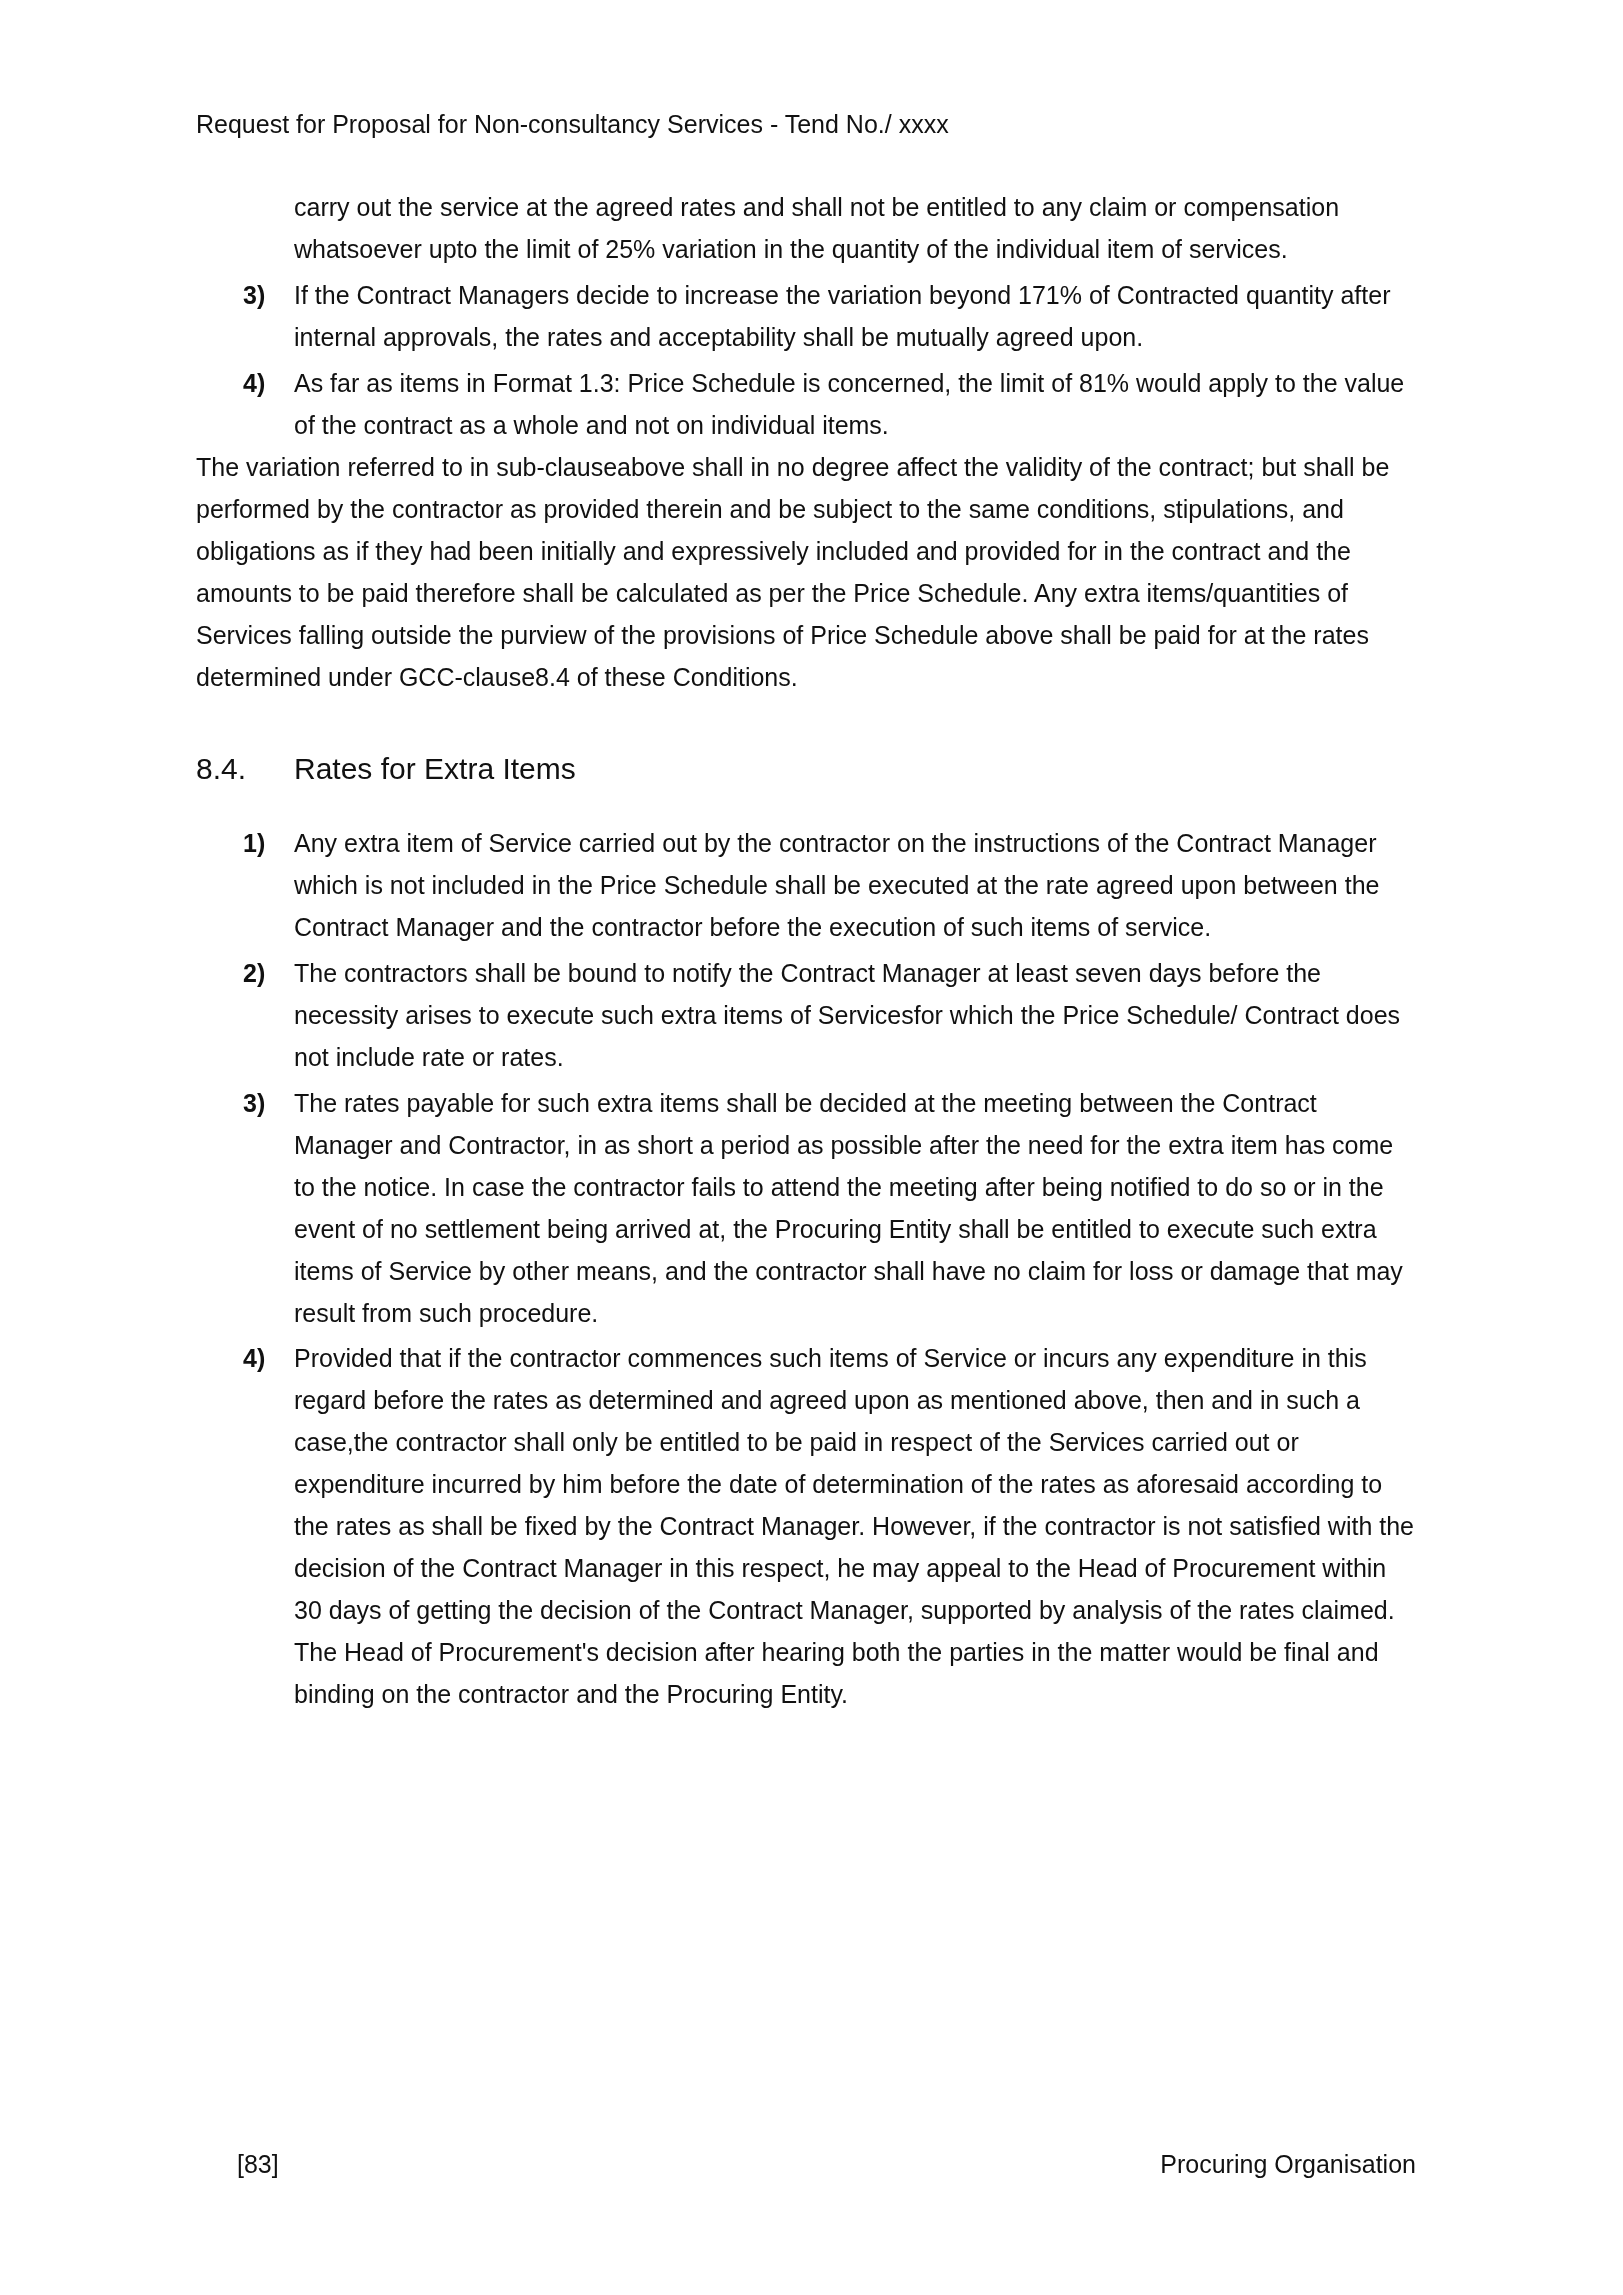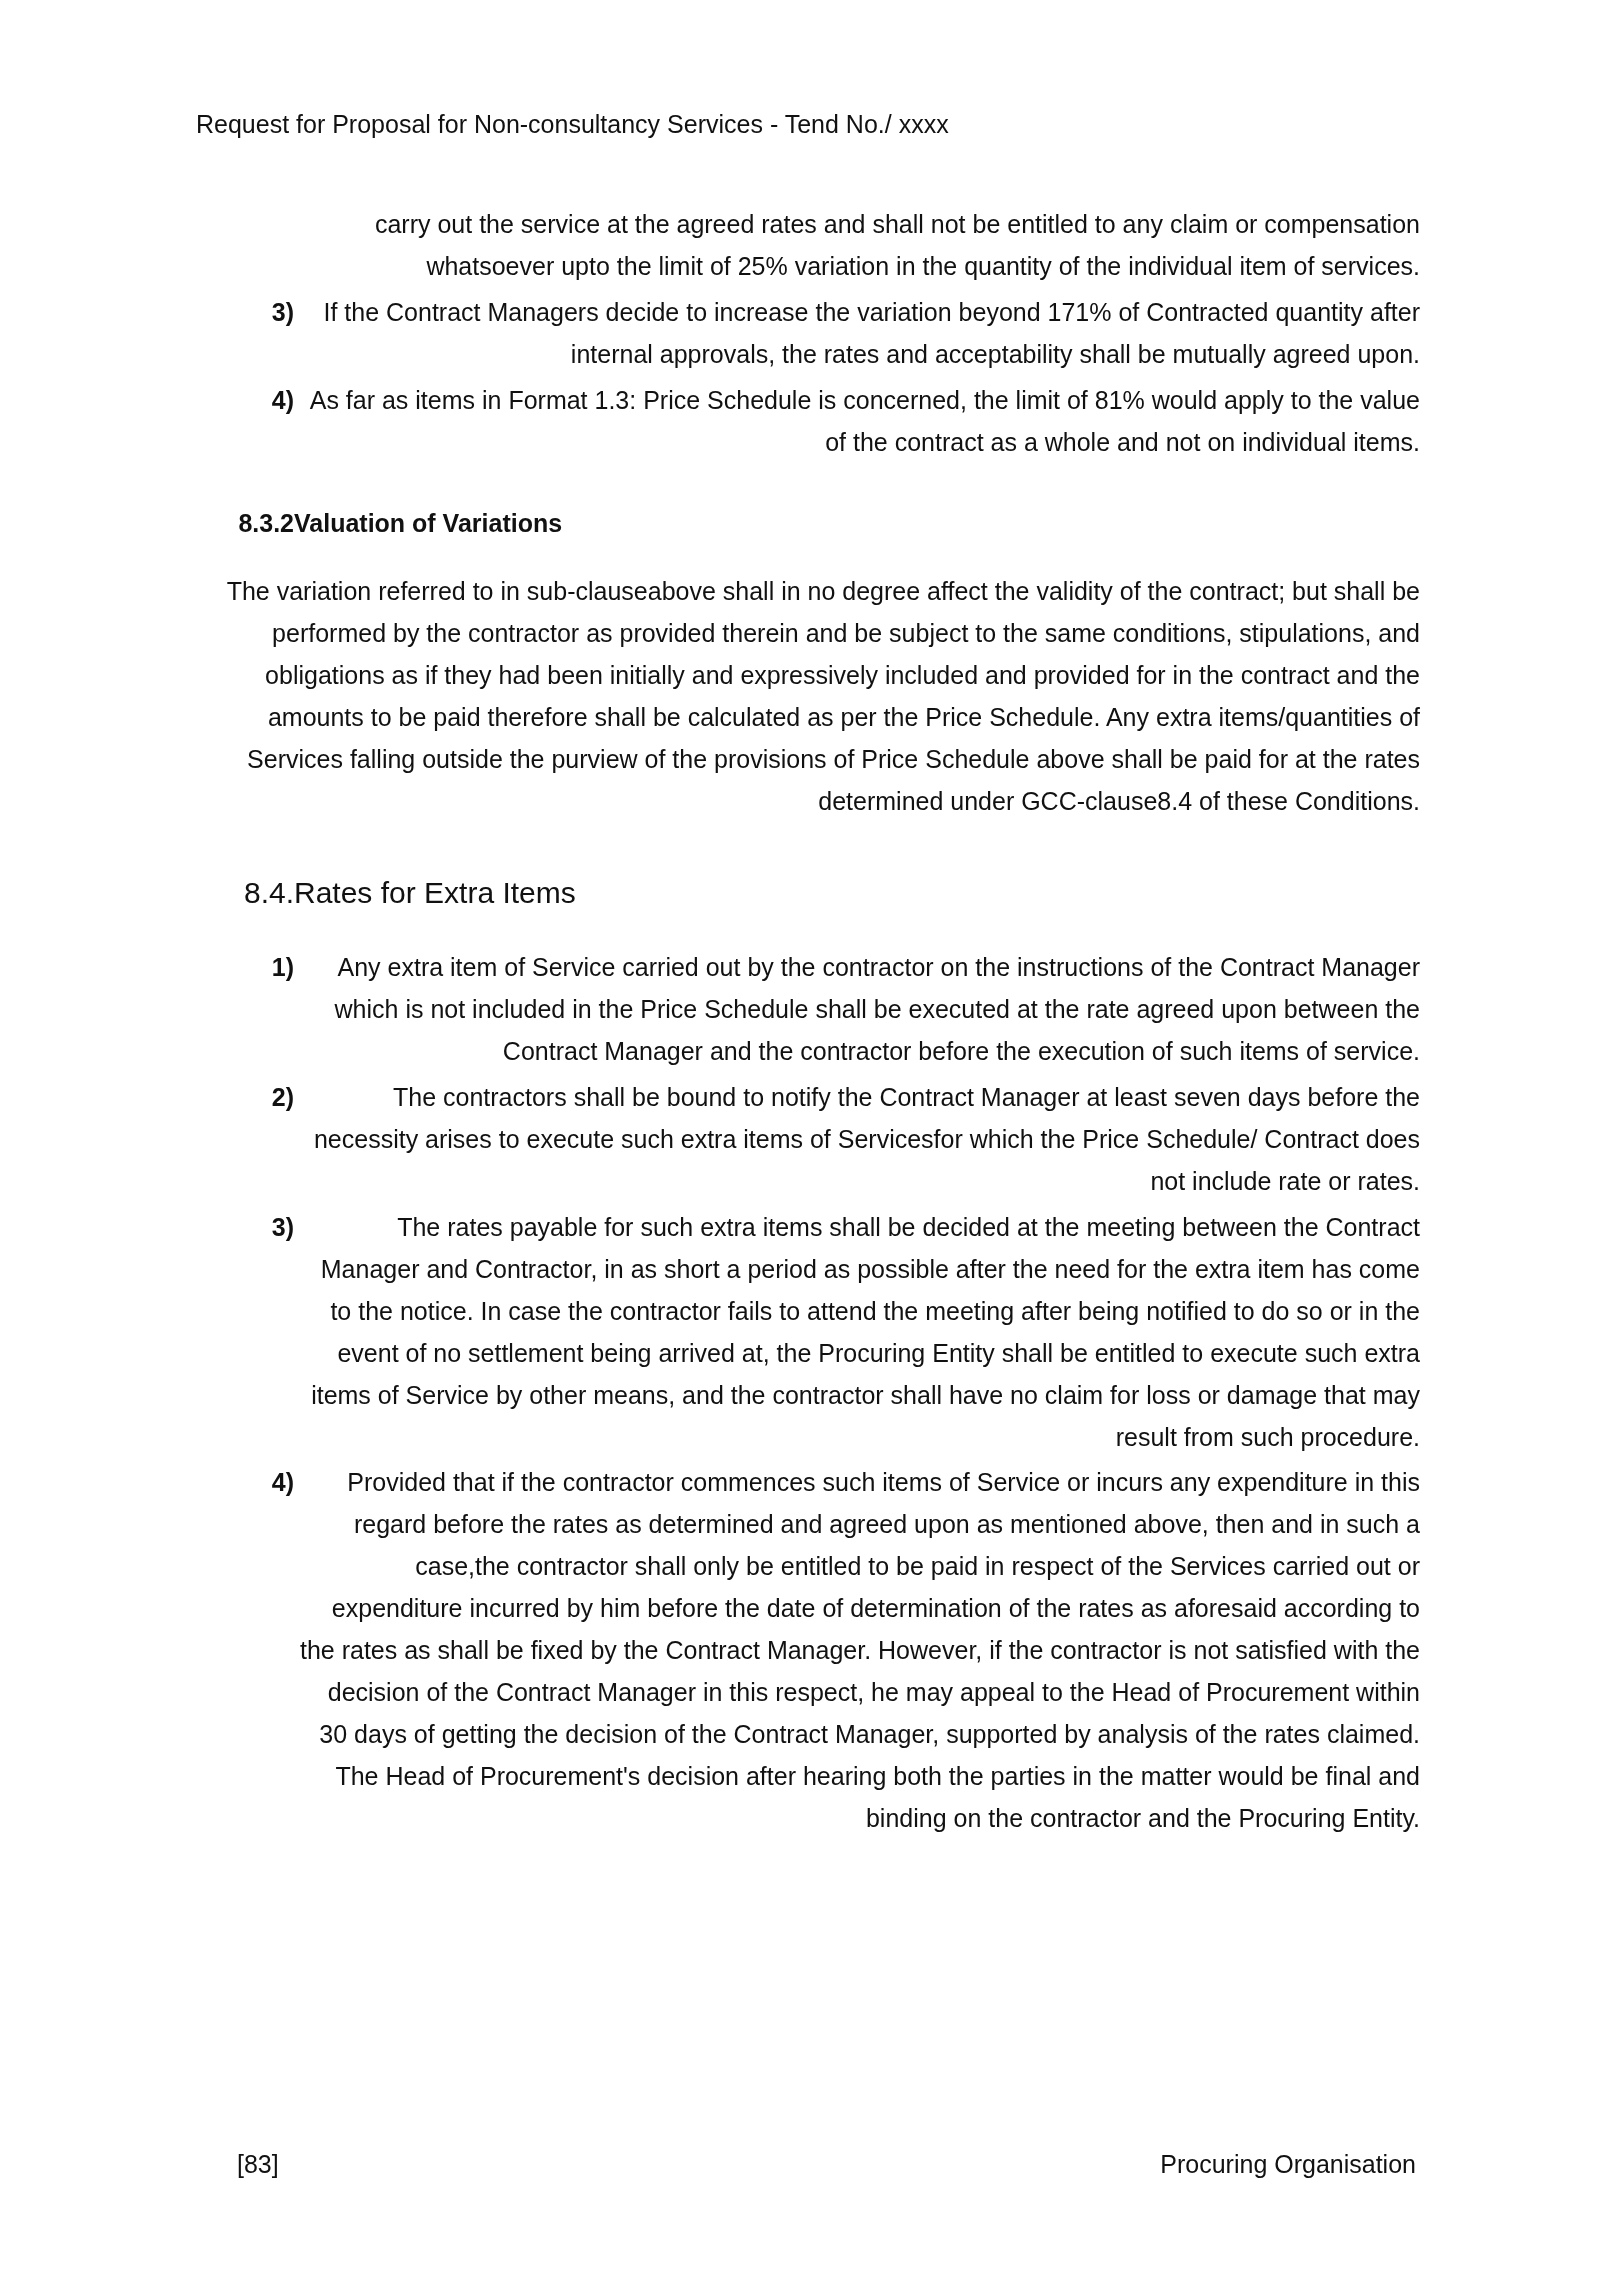--- a/index.html
+++ b/index.html
@@ -19,26 +19,26 @@
     top: 92px;
     left: 196px;
     width: 1220px;
     font-size: 25px;
     line-height: 33px;
     color: #111111;
     margin-top: 16px;
   }
   .doc-content {
     position: absolute;
-    top: 203px;
+    top: 186px;
     left: 196px;
     width: 1224px;
     font-size: 25px;
     line-height: 42px;
-    text-align: right;
+    text-align: left;
   }
   .para { margin: 0; }
   .hang { padding-left: 98px; }
   .list { margin-top: 2.6px; }
   .li { display: flex; margin-top: 3.9px; align-items: flex-start; }
   .li .num {
     flex: 0 0 98px;
     padding-left: 47px;
     font-weight: 700;
   }
@@ -91,24 +91,20 @@
       <div class="li">
         <span class="num">3)</span>
         <span class="txt">If the Contract Managers decide to increase the variation beyond 171% of Contracted quantity after internal approvals, the rates and acceptability shall be mutually agreed upon.</span>
       </div>
       <div class="li">
         <span class="num">4)</span>
         <span class="txt">As far as items in Format 1.3: Price Schedule is concerned, the limit of 81% would apply to the value of the contract as a whole and not on individual items.</span>
       </div>
     </div>
 
-    <h3 class="h-sub">
-      <span class="h-num">8.3.2</span>
-      <span>Valuation of Variations</span>
-    </h3>
 
     <p class="para">The variation referred to in sub-clauseabove shall in no degree affect the validity of the contract; but shall be performed by the contractor as provided therein and be subject to the same conditions, stipulations, and obligations as if they had been initially and expressively included and provided for in the contract and the amounts to be paid therefore shall be calculated as per the Price Schedule. Any extra items/quantities of Services falling outside the purview of the provisions of Price Schedule above shall be paid for at the rates determined under GCC-clause8.4 of these Conditions.</p>
 
     <h2 class="h-main">
       <span class="h-num">8.4.</span>
       <span>Rates for Extra Items</span>
     </h2>
 
     <div class="list">
       <div class="li">

